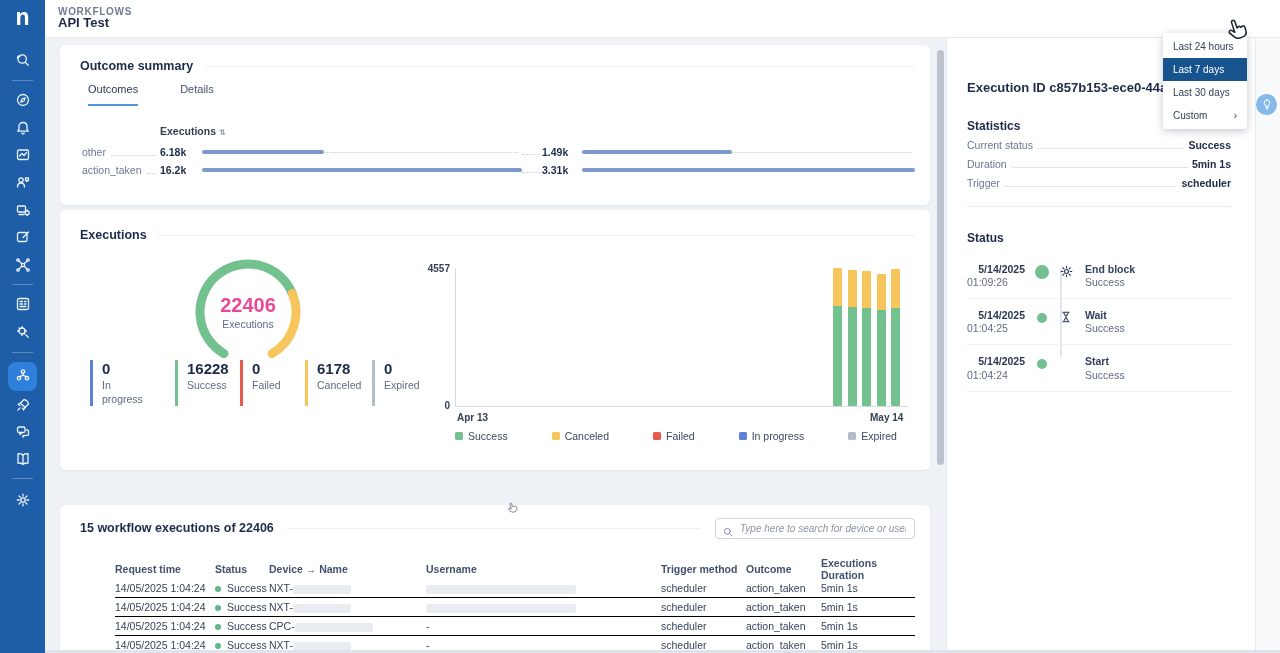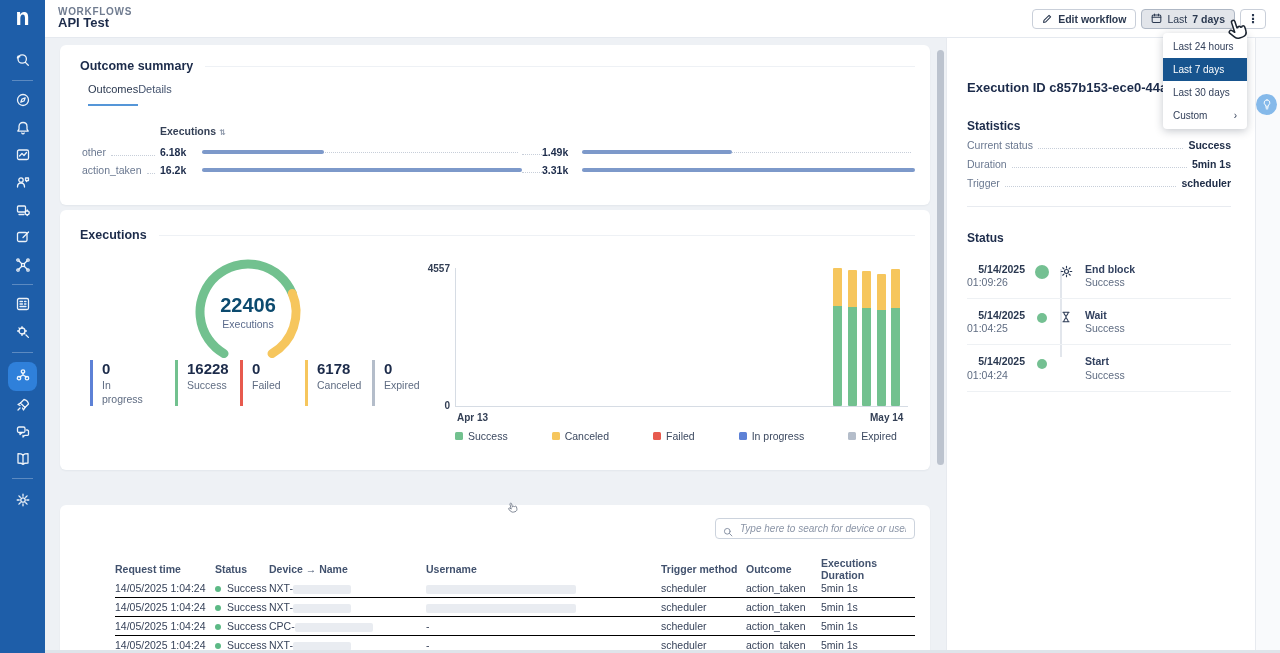--- a/index.html
+++ b/index.html
@@ -28,39 +28,39 @@
   
   .card { position:absolute; left:60px; width:870px; background:#fff; border-radius:6px; box-shadow:0 1px 2px rgba(20,30,50,.05); }
   .card1 { top:45px; height:160px; }
   .card2 { top:210px; height:260px; }
   .card3 { top:505px; height:148px; border-radius:6px 6px 0 0; }
   .card-title-row { position:absolute; left:20px; right:15px; display:flex; align-items:center; gap:12px; }
   .card-title { font-size:12.5px; font-weight:700; color:#1c2b4a; white-space:nowrap; }
   .title-rule { flex:1; border-top:1px solid #eef1f5; }
 
   
-  .tabs { position:absolute; left:28px; top:38px; display:flex; font-size:11px; }
+  .tabs { position:absolute; left:28px; top:38px; display:flex; gap:42px; font-size:11px; }
   .tab { color:#44536e; padding-bottom:9px; cursor:pointer; }
   .tab.active { color:#2b3950; border-bottom:2.5px solid #5596d8; }
   .os-grid { position:absolute; left:15px; right:15px; display:grid; grid-template-columns:85px 42px 320px 20px 40px 1fr; align-items:center; font-size:10.5px; }
   .os-head { top:80px; font-weight:700; color:#333f55; }
   .os-row1 { top:100px; }
   .os-row2 { top:118px; }
   .os-label { display:flex; align-items:baseline; color:#6a7890; padding-left:7px; }
   .lead { flex:1; border-bottom:1px dotted #c7ced9; margin:0 5px 3px; min-width:8px; }
   .os-val { font-weight:700; color:#1c2b4a; }
   .track { position:relative; height:14px; }
   .track::before { content:''; position:absolute; left:0; right:4px; top:50%; border-top:1px dotted #c7ced9; }
   .os-fill { position:absolute; left:0; top:50%; margin-top:-2px; height:4px; border-radius:2px; background:#7d99ca; }
   .gapdot { border-bottom:1px dotted #c7ced9; margin-bottom:3px; height:8px; }
   .sorticon { font-size:8px; color:#8b96a8; margin-left:3px; }
 
   
   .donut-wrap { position:absolute; left:128px; top:42px; width:120px; height:120px; }
-  .d-val { position:absolute; left:0; right:0; top:42px; text-align:center; font-size:20px; font-weight:700; color:#0c4a6e; }
+  .d-val { position:absolute; left:0; right:0; top:42px; text-align:center; font-size:20px; font-weight:700; color:#ec4899; }
   .d-lab { position:absolute; left:0; right:0; top:66px; text-align:center; font-size:10.5px; color:#5b6b8c; }
   .stat { position:absolute; top:150px; border-left:3px solid #999; padding-left:9px; min-height:46px; }
   .stat .val { font-size:15px; font-weight:700; color:#1c2b4a; }
   .stat .lab { font-size:10.5px; color:#5f6c82; margin-top:2px; max-width:52px; line-height:1.3; }
   .plot { position:absolute; left:395px; top:58px; width:453px; height:139px; border-left:1px solid #d6dce4; border-bottom:1px solid #d6dce4; }
   .vbar { position:absolute; bottom:0; width:9px; display:flex; flex-direction:column; overflow:hidden; border-radius:1px; }
   .vbar div { width:100%; }
   .ytick { position:absolute; width:40px; text-align:right; font-size:10px; font-weight:700; color:#333f55; }
   .xtick { position:absolute; font-size:10px; font-weight:700; color:#333f55; }
   .legend { position:absolute; left:395px; top:220px; display:flex; gap:44px; }
@@ -204,39 +204,20 @@
   <div class="sdiv" style="top:478px"></div>
   <div class="sitem" style="top:492px"><span><svg width="16" height="16" viewBox="0 0 16 16">
           <circle cx="8" cy="8" r="2.2"></circle>
           <path d="M8 2.2 v2 M8 11.8 v2 M2.2 8 h2 M11.8 8 h2 M3.9 3.9 l1.4 1.4 M10.7 10.7 l1.4 1.4 M12.1 3.9 l-1.4 1.4 M5.3 10.7 l-1.4 1.4"></path>
         </svg></span></div>
 </aside>
 
 <header class="header">
   <div class="eyebrow">WORKFLOWS</div>
   <div class="page-title">API Test</div>
-  <div class="head-actions">
-    <button class="btn">
-      <span><svg width="11" height="11" viewBox="0 0 14 14">
-            <path d="M2.5 9.5 L9 3 l2 2 -6.5 6.5 L2 12 Z"></path>
-          </svg></span>
-      <span>Edit workflow</span>
-    </button>
-    <button class="btn pressed">
-      <span><svg width="11" height="11" viewBox="0 0 14 14">
-            <rect x="1.5" y="2.5" width="11" height="9.5" rx="1.5"></rect>
-            <path d="M1.5 5.5 h11 M4.5 1.2 v2.3 M9.5 1.2 v2.3"></path>
-          </svg></span>
-      <span class="rng-pre">Last</span>
-      <b>7 days</b>
-    </button>
-    <button class="btn icon-btn">
-        <span>⋮</span>
-      </button>
-  </div>
 </header>
 
 <section class="card card1">
   <div class="card-title-row" style="top:14px">
     <div class="card-title">Outcome summary</div>
     <div class="title-rule"></div>
   </div>
   <div class="tabs">
     <div class="tab active">Outcomes</div>
     <div class="tab">Details</div>
@@ -360,20 +341,24 @@
         <span>In progress</span>
       </div>
     <div class="li">
         <span class="sw" style="background: rgb(180, 189, 202);"></span>
         <span>Expired</span>
       </div>
   </div>
 </section>
 
 <section class="card card3">
+  <div class="card-title-row" style="top:16px;right:230px">
+    <div class="card-title">15 workflow executions of 22406</div>
+    <div class="title-rule"></div>
+  </div>
   <input class="search" placeholder="Type here to search for device or user" style="">
   <span class="search-ic"><svg width="10" height="10" viewBox="0 0 14 14" fill="none" stroke="#8a94a6" stroke-width="1.4" stroke-linecap="round">
         <circle cx="6" cy="6" r="4"></circle>
         <path d="M12.5 12.5 L9 9"></path>
       </svg></span>
 
   <div class="tgrid thead">
     <div>Request time</div>
     <div>Status</div>
     <div>Device → Name</div>

